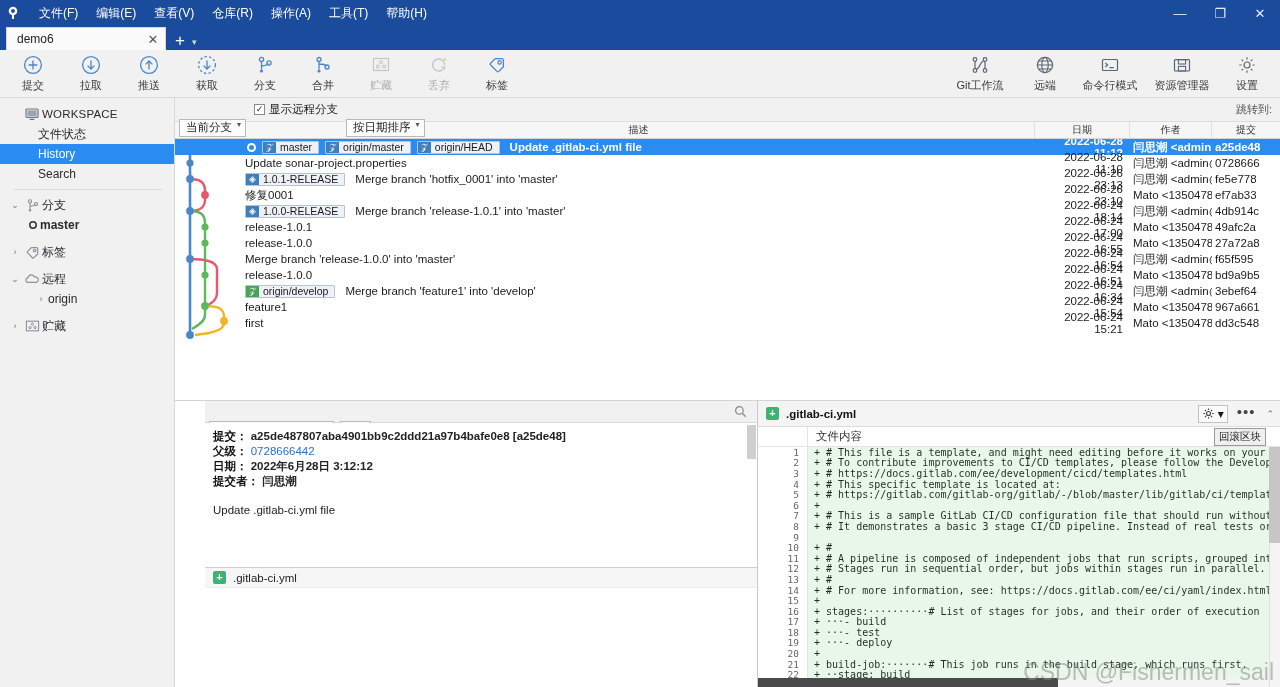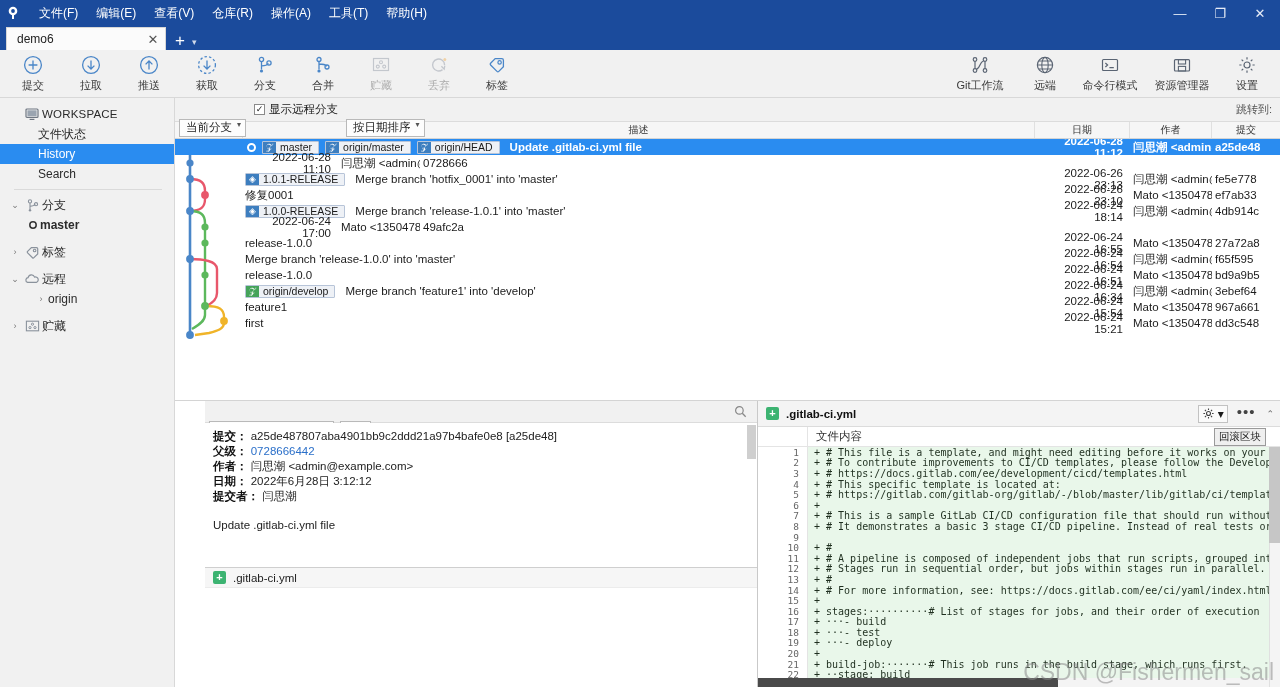--- a/index.html
+++ b/index.html
@@ -147,21 +147,21 @@
     height: 22px; flex: 0 0 22px; background: #f1f1f1; border-bottom: 1px solid #dcdcdc;
     display: flex; align-items: center; padding: 0 4px; gap: 6px;
   }
   .srch-ico { margin-left: auto; padding-right: 6px; color: #888; }
 
   .detail {
     flex: 1; min-height: 0; background: #fff; padding: 6px 8px 0 8px; font-size: 11.5px;
     line-height: 15px; position: relative; overflow: hidden;
   }
   .dk { font-weight: bold; color: #111; }
-  .dv { color: #222; }
+  .dv { color: #222; font-weight: bold; }
   .dlink { color: #2a6fc9; }
   .dmsg { margin-top: 14px; color: #222; }
   .det-thumb { position: absolute; right: 1px; top: 2px; width: 9px; height: 34px; background: #cfcfcf; }
 
   .file-list { flex: 0 0 120px; border-top: 1px solid #cfcfcf; background: #fff; }
   .fl-row {
     height: 20px; display: flex; align-items: center; gap: 7px; padding-left: 8px;
     background: #f6f6f6; border-bottom: 1px solid #ececec; font-size: 11.5px; color: #222; cursor: default;
   }
   .plus-sq {
@@ -565,20 +565,23 @@
                   <span class="rt">origin/HEAD</span>
                 </span>
                 <span style="margin-left: 4px;">Update .gitlab-ci.yml file</span>
               </div>
               <div class="c-date">2022-06-28 11:12</div>
               <div class="c-author">闫思潮 &lt;admin@</div>
               <div class="c-hash">a25de48</div>
             </div>
             <div class="crow">
               <div class="c-graph"></div>
+              <div class="c-desc">
+                <span>Update sonar-project.properties</span>
+              </div>
               <div class="c-date">2022-06-28 11:10</div>
               <div class="c-author">闫思潮 &lt;admin@</div>
               <div class="c-hash">0728666</div>
             </div>
             <div class="crow">
               <div class="c-graph"></div>
               <div class="c-desc">
                 <span class="ref tag">
                   <span class="ri">◈</span>
                   <span class="rt">1.0.1-RELEASE</span>
@@ -606,20 +609,23 @@
                   <span class="rt">1.0.0-RELEASE</span>
                 </span>
                 <span style="margin-left: 4px;">Merge branch 'release-1.0.1' into 'master'</span>
               </div>
               <div class="c-date">2022-06-24 18:14</div>
               <div class="c-author">闫思潮 &lt;admin@</div>
               <div class="c-hash">4db914c</div>
             </div>
             <div class="crow">
               <div class="c-graph"></div>
+              <div class="c-desc">
+                <span>release-1.0.1</span>
+              </div>
               <div class="c-date">2022-06-24 17:00</div>
               <div class="c-author">Mato &lt;13504789</div>
               <div class="c-hash">49afc2a</div>
             </div>
             <div class="crow">
               <div class="c-graph"></div>
               <div class="c-desc">
                 <span>release-1.0.0</span>
               </div>
               <div class="c-date">2022-06-24 16:55</div>
@@ -698,24 +704,20 @@
             </span>
           </div>
           <div class="detail">
             <div>
               <span class="dk">提交：</span>
               <span class="dv">a25de487807aba4901bb9c2ddd21a97b4bafe0e8 [a25de48]</span>
             </div>
             <div>
               <span class="dk">父级：</span>
               <span class="dlink">0728666442</span>
-            </div>
-            <div>
-              <span class="dk">作者：</span>
-              <span class="dv">闫思潮 &lt;admin@example.com&gt;</span>
             </div>
             <div>
               <span class="dk">日期：</span>
               <span class="dv">2022年6月28日 3:12:12</span>
             </div>
             <div>
               <span class="dk">提交者：</span>
               <span class="dv">闫思潮</span>
             </div>
             <div class="dmsg">Update .gitlab-ci.yml file</div>

